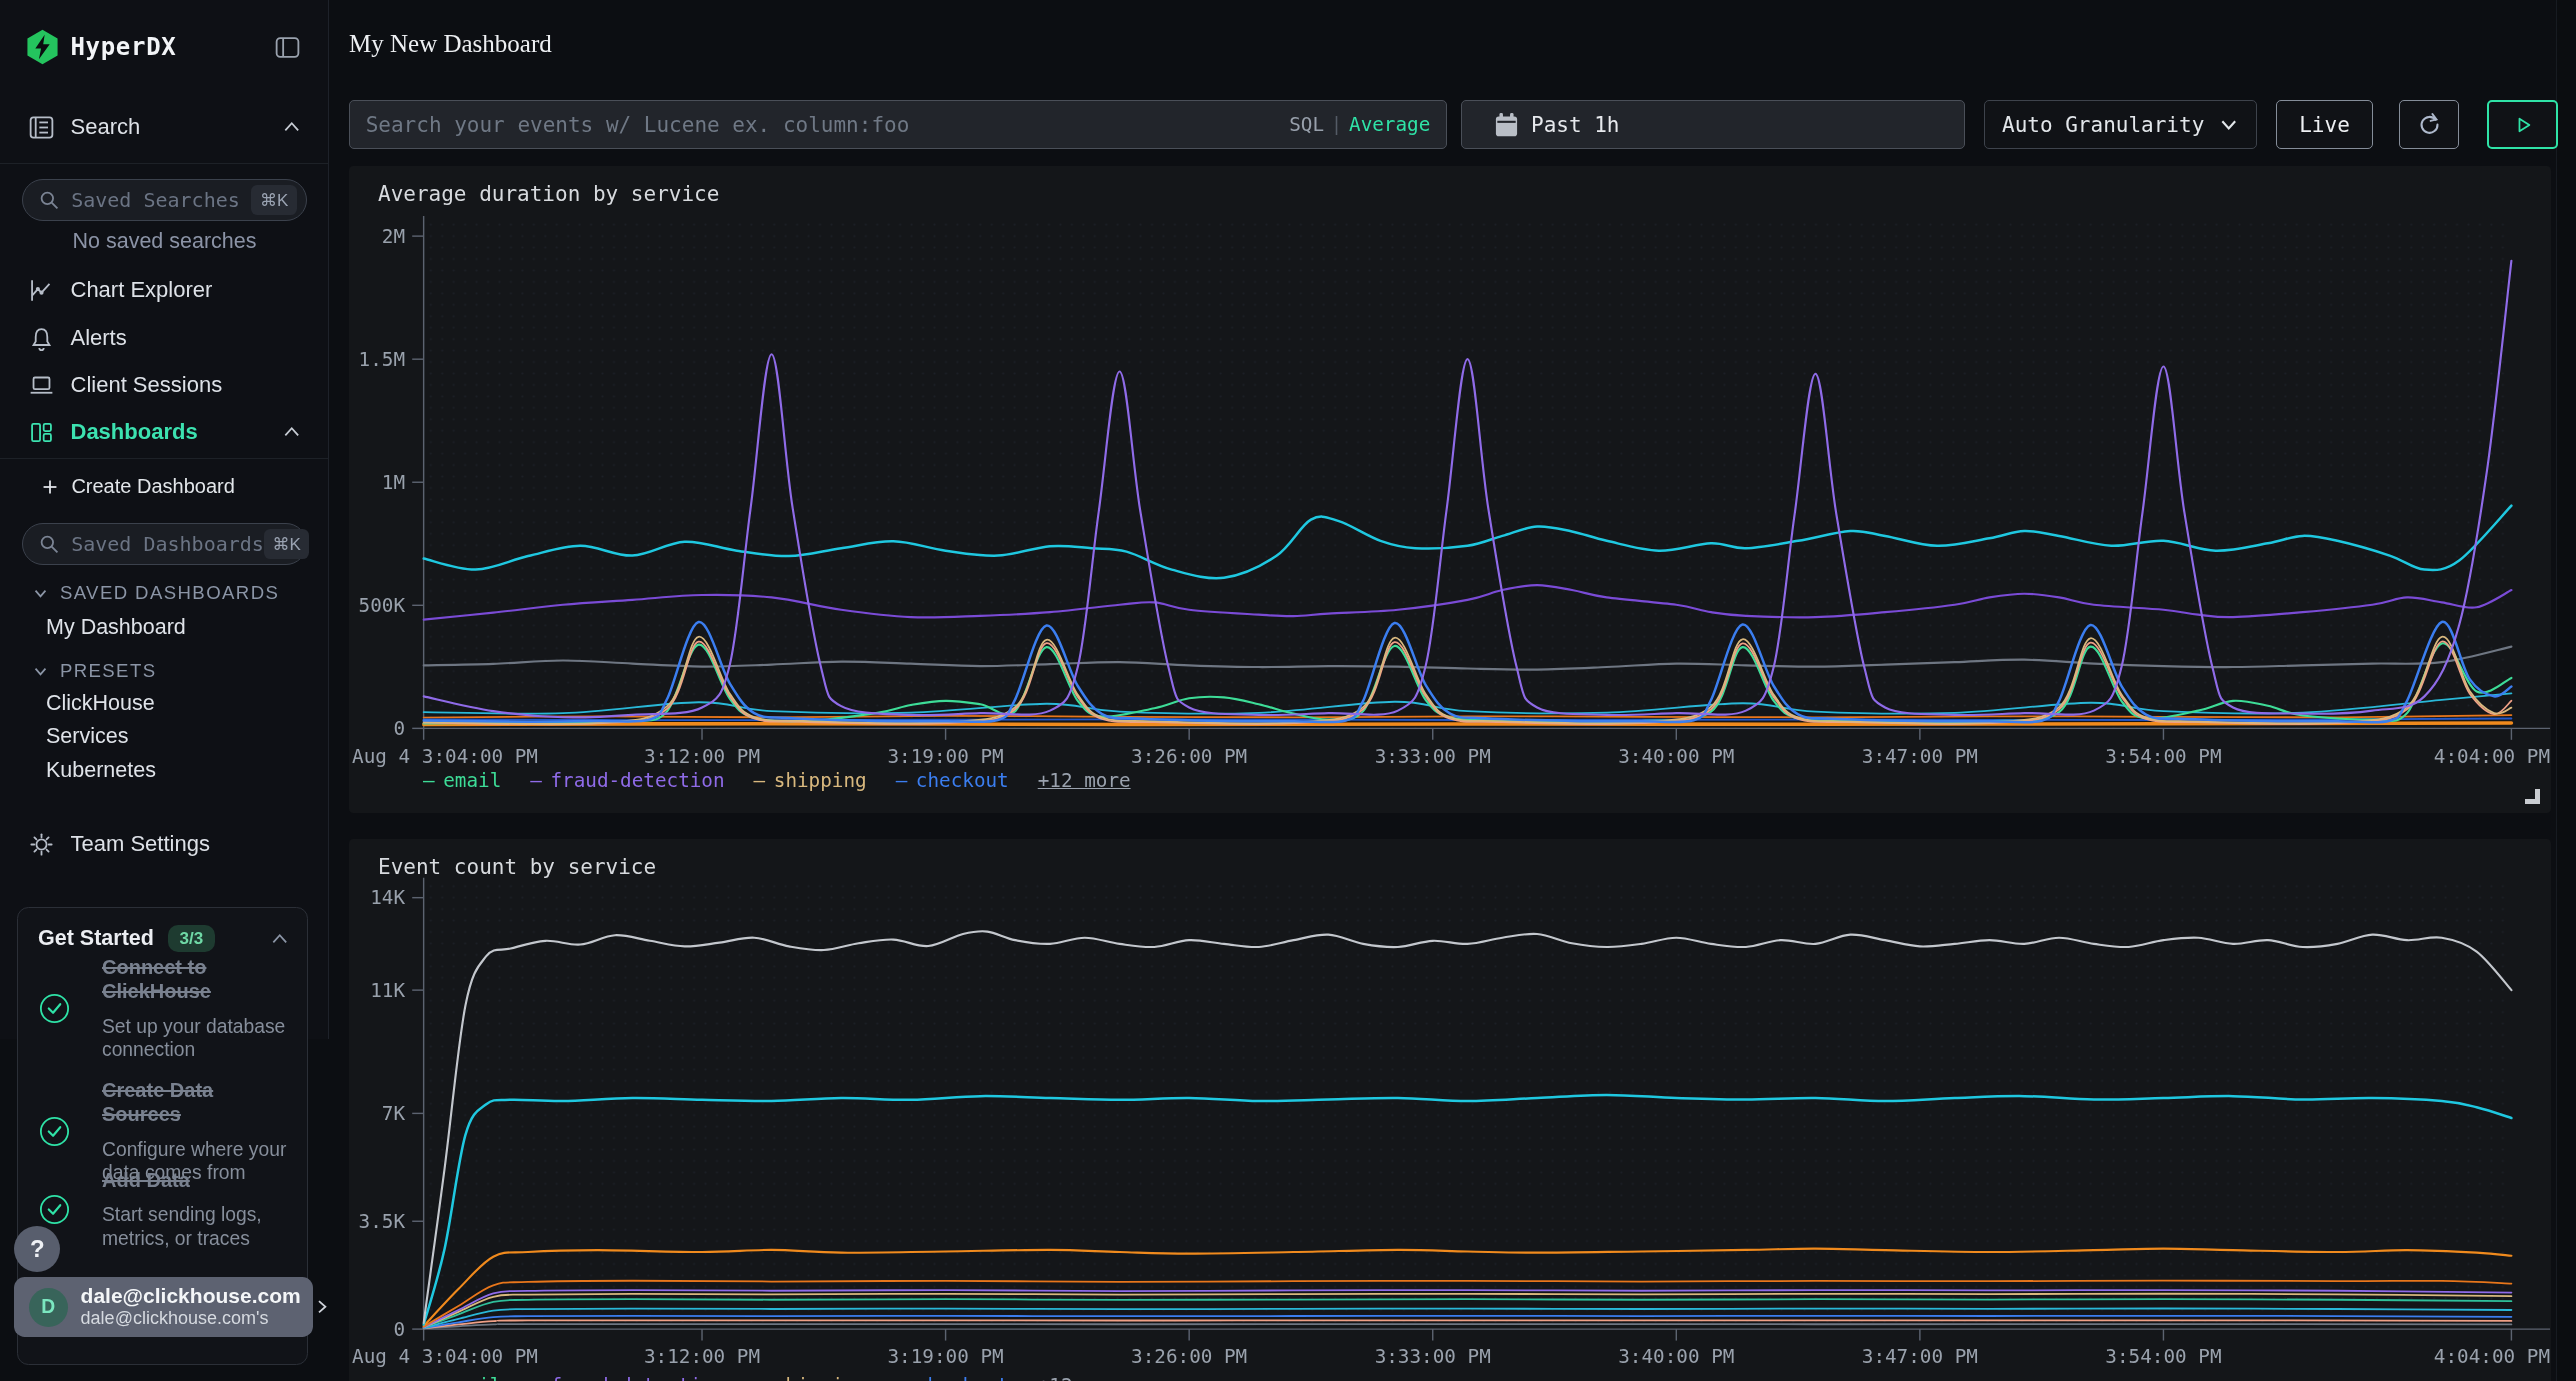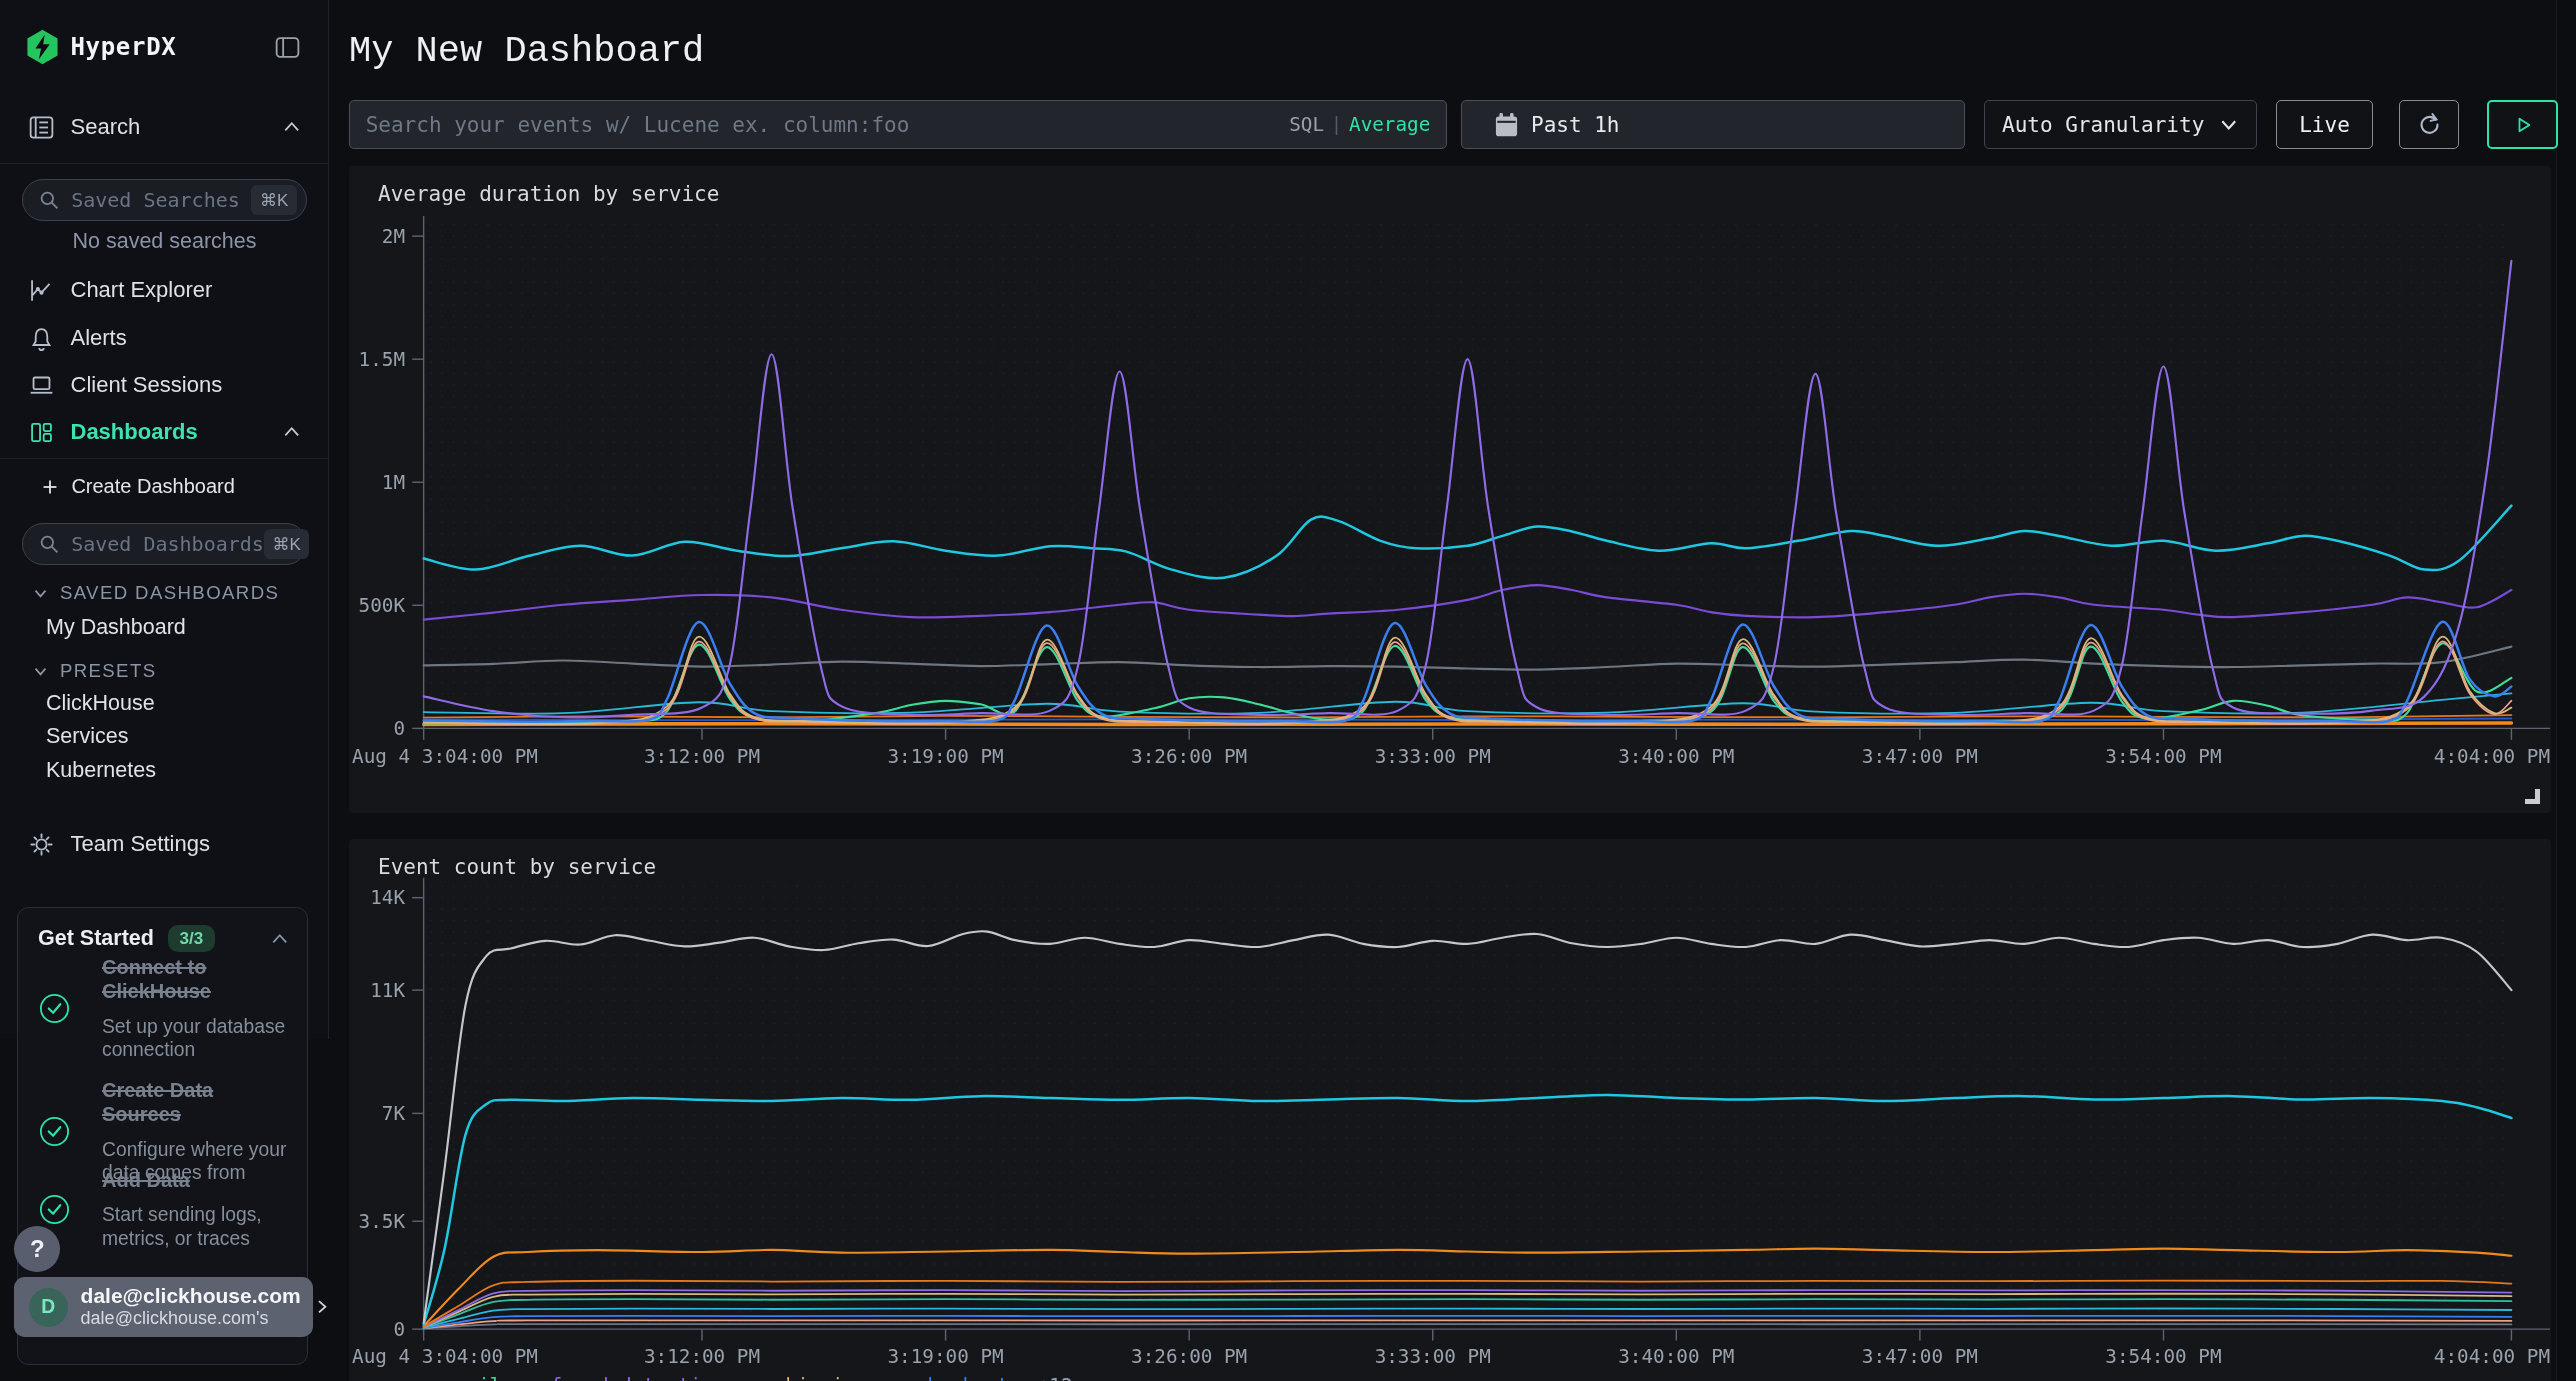--- a/index.html
+++ b/index.html
@@ -39,21 +39,21 @@
   .gs-item-desc{font-size:19.3px;color:#868e9b;line-height:1.22;margin-top:11px}
 
   .help-bubble{position:absolute;left:14.3px;top:1226px;width:46px;height:46px;border-radius:50%;background:#585e6d;color:#eef0f4;font-size:24px;font-weight:bold;display:flex;align-items:center;justify-content:center;z-index:7;border:none;cursor:pointer}
   .user-chip{position:absolute;left:14.3px;top:1277px;width:299px;height:60px;background:#5d6271;border-radius:10.7px;display:flex;align-items:center;padding:0 14.3px;gap:13px;z-index:6;cursor:pointer}
   .avatar{width:39px;height:39px;border-radius:50%;background:#38645a;color:#7be7c0;font-weight:bold;font-size:19.3px;display:flex;align-items:center;justify-content:center;flex:none}
   .chip-name{font-size:21px;font-weight:bold;color:#f4f6f8;line-height:1.15}
   .chip-sub{font-size:18px;color:#d6dae0;line-height:1.2}
   .chip-chev{margin-left:auto}
 
   
-  .page-title{position:absolute;left:349px;top:30px;font-family:Liberation Mono, monospace;font-size:37px;font-weight:500;color:#edeff2}
+  .page-title{position:absolute;left:349px;top:30px;font-family:Liberation Serif, serif;font-size:25px;font-weight:500;color:#edeff2}
   .ctl{position:absolute;top:100px;height:49px;border-radius:5px;display:flex;align-items:center}
   .search-box{left:349px;width:1098px;background:#22252b;border:1.4px solid #4a4f58;padding:0 15.7px;cursor:text}
   .search-ph{font-family:"DejaVu Sans Mono",monospace;font-size:21px;color:#6f7885;flex:1;white-space:nowrap;overflow:hidden}
   .lang-sql{font-family:"DejaVu Sans Mono",monospace;font-size:19.3px;color:#98a0ac;cursor:pointer}
   .lang-pipe{font-size:19.3px;color:#545b66;margin:0 10px}
   .lang-lucene{font-family:"DejaVu Sans Mono",monospace;font-size:19.3px;color:#2fe3a7;cursor:pointer}
   .time-range{left:1461px;width:504px;background:#22252b;border:1.4px solid #4a4f58;padding:0 33px;gap:13px;cursor:pointer}
   .time-label{font-family:"DejaVu Sans Mono",monospace;font-size:21px;color:#e7e9ed}
   .gran{left:1984px;width:273px;background:#101216;border:1.4px solid #3e434c;padding:16px 17px;cursor:pointer}
   .gran-label{font-family:"DejaVu Sans Mono",monospace;font-size:21px;color:#e2e6ea}
@@ -424,20 +424,27 @@
           <path d="M104 697.936C120.2 697.6 168.8 697.0 201.3 695.9C233.7 694.7 266.1 691.1 298.5 691.1C331.0 691.0 363.4 694.1 395.8 695.5C428.2 697.0 460.6 699.4 493.1 699.7C525.5 699.9 557.9 698.1 590.3 696.9C622.8 695.8 655.2 693.0 687.6 692.8C720.0 692.5 752.4 694.5 784.9 695.5C817.3 696.6 849.7 698.9 882.1 699.0C914.6 699.1 947.0 697.1 979.4 696.2C1011.8 695.3 1044.2 693.2 1076.7 693.5C1109.1 693.8 1141.5 696.8 1173.9 697.9C1206.4 699.1 1238.8 700.2 1271.2 700.3C1303.6 700.5 1336.0 699.1 1368.5 699.0C1400.9 698.9 1433.3 699.1 1465.7 699.7C1498.2 700.2 1530.6 701.7 1563.0 702.4C1595.4 703.1 1627.8 704.1 1660.3 703.8C1692.7 703.4 1725.1 701.7 1757.5 700.3C1790.0 699.0 1822.4 695.9 1854.8 695.5C1887.2 695.1 1919.6 697.2 1952.1 697.9C1984.5 698.6 2016.9 699.8 2049.3 699.7C2081.8 699.5 2114.2 697.9 2146.6 696.9C2179.0 695.9 2211.4 694.6 2243.9 693.5C2276.3 692.3 2308.7 689.7 2341.1 690.0C2373.6 690.4 2406.0 694.0 2438.4 695.5C2470.8 697.0 2503.2 698.2 2535.7 699.0C2568.1 699.8 2600.5 700.5 2632.9 700.3C2665.4 700.2 2697.8 698.7 2730.2 697.9C2762.6 697.1 2795.0 696.3 2827.5 695.5C2859.9 694.8 2892.3 697.4 2924.7 693.5C2957.2 689.5 3005.8 675.4 3022.0 671.8" fill="none" stroke="#6e7682" stroke-width="3" stroke-linejoin="round" stroke-linecap="round"></path>
           <path d="M104 779.12C136.4 778.8 249.9 777.6 298.5 777.1C347.2 776.5 371.5 778.2 395.8 775.7C420.1 773.2 429.0 779.7 444.4 761.9C459.8 744.1 473.6 671.9 488.2 669.0C502.8 666.2 519.0 727.6 532.0 744.7C544.9 761.8 548.2 766.4 566.0 771.6C583.8 776.7 610.6 776.8 639.0 775.7C667.3 774.5 711.9 768.4 736.2 764.7C760.6 760.9 768.7 756.2 784.9 753.3C801.1 750.5 817.3 747.6 833.5 747.5C849.7 747.3 865.9 749.9 882.1 752.3C898.3 754.7 915.4 775.2 930.8 761.9C946.2 748.6 959.9 674.9 974.5 672.5C989.1 670.1 1005.3 731.3 1018.3 747.5C1031.3 763.6 1034.5 767.8 1052.3 769.5C1070.2 771.2 1105.0 762.0 1125.3 757.8C1145.6 753.5 1157.7 746.6 1173.9 744.0C1190.1 741.5 1206.4 741.3 1222.6 742.7C1238.8 744.0 1255.0 748.5 1271.2 752.3C1287.4 756.1 1303.6 761.8 1319.8 765.4C1336.0 768.9 1352.3 774.2 1368.5 773.6C1384.7 773.0 1401.7 779.1 1417.1 761.9C1432.5 744.8 1446.3 673.3 1460.9 670.8C1475.5 668.2 1491.7 729.8 1504.6 746.4C1517.6 763.1 1520.9 766.1 1538.7 770.9C1556.5 775.6 1583.3 774.1 1611.6 775.0C1640.0 775.9 1676.5 776.3 1708.9 776.4C1741.3 776.5 1773.7 778.0 1806.2 775.7C1838.6 773.4 1879.9 779.8 1903.4 762.6C1926.9 745.4 1932.6 675.0 1947.2 672.5C1961.8 670.0 1978.0 730.8 1991.0 747.5C2003.9 764.1 2007.2 767.5 2025.0 772.2C2042.8 776.9 2069.6 774.9 2098.0 775.7C2126.3 776.4 2162.8 776.7 2195.2 776.7C2227.7 776.8 2260.1 778.3 2292.5 776.0C2324.9 773.8 2366.3 780.7 2389.8 763.3C2413.3 745.9 2418.9 674.3 2433.5 671.8C2448.1 669.3 2464.3 731.4 2477.3 748.2C2490.3 764.9 2493.5 770.1 2511.3 772.2C2529.2 774.4 2564.0 765.4 2584.3 761.2C2604.6 757.1 2616.7 748.6 2632.9 747.5C2649.1 746.3 2665.4 750.9 2681.6 754.4C2697.8 757.8 2705.9 764.9 2730.2 768.1C2754.5 771.3 2803.2 774.2 2827.5 773.6C2851.8 773.0 2859.9 782.4 2876.1 764.7C2892.3 747.0 2908.5 672.4 2924.7 667.3C2940.9 662.3 2957.2 726.4 2973.4 734.4C2989.6 742.4 3013.9 718.6 3022.0 715.5" fill="none" stroke="#3ddc97" stroke-width="3" stroke-linejoin="round" stroke-linecap="round"></path>
           <path d="M104 778.088C144.5 778.3 290.4 782.4 347.2 779.1C403.9 775.9 420.9 777.5 444.4 758.5C467.9 739.4 473.6 667.8 488.2 664.9C502.8 662.0 519.0 723.4 532.0 741.3C544.9 759.2 548.2 766.3 566.0 772.2C583.8 778.2 594.4 776.0 639.0 777.1C683.5 778.1 784.9 781.8 833.5 778.8C882.1 775.8 907.3 777.8 930.8 759.2C954.3 740.5 959.9 669.8 974.5 667.0C989.1 664.1 1005.3 724.3 1018.3 742.0C1031.3 759.6 1034.5 767.0 1052.3 772.9C1070.2 778.8 1080.7 776.4 1125.3 777.4C1169.9 778.4 1271.2 781.8 1319.8 778.8C1368.5 775.7 1393.6 778.0 1417.1 759.2C1440.6 740.3 1446.3 668.5 1460.9 665.6C1475.5 662.7 1491.7 723.8 1504.6 741.6C1517.6 759.5 1520.9 766.6 1538.7 772.6C1556.5 778.5 1567.1 776.4 1611.6 777.4C1656.2 778.4 1757.5 781.8 1806.2 778.8C1854.8 775.7 1879.9 777.7 1903.4 759.2C1926.9 740.6 1932.6 670.1 1947.2 667.3C1961.8 664.5 1978.0 724.7 1991.0 742.3C2003.9 759.9 2007.2 767.1 2025.0 772.9C2042.8 778.8 2053.4 776.4 2098.0 777.4C2142.5 778.4 2243.9 781.8 2292.5 778.8C2341.1 775.7 2366.3 777.9 2389.8 759.2C2413.3 740.4 2418.9 669.2 2433.5 666.3C2448.1 663.4 2464.3 724.2 2477.3 742.0C2490.3 759.7 2493.5 767.0 2511.3 772.9C2529.2 778.8 2539.7 776.4 2584.3 777.4C2628.9 778.4 2730.2 781.8 2778.8 778.8C2827.5 775.7 2851.8 778.2 2876.1 759.2C2900.4 740.1 2910.1 668.2 2924.7 664.6C2939.3 660.9 2951.5 720.2 2963.6 737.2C2975.8 754.1 2988.0 764.3 2997.7 766.0C3007.4 767.8 3017.9 750.6 3022.0 747.5" fill="none" stroke="#ef9f86" stroke-width="2.5" stroke-linejoin="round" stroke-linecap="round"></path>
           <path d="M104 777.056C144.5 777.3 290.4 782.1 347.2 778.4C403.9 774.8 420.9 775.1 444.4 755.0C467.9 735.0 473.6 660.9 488.2 658.0C502.8 655.2 519.0 719.1 532.0 737.8C544.9 756.5 548.2 763.9 566.0 770.2C583.8 776.5 594.4 774.5 639.0 775.7C683.5 776.9 784.9 780.6 833.5 777.4C882.1 774.2 907.3 775.6 930.8 756.4C954.3 737.2 959.9 665.0 974.5 662.2C989.1 659.3 1005.3 721.1 1018.3 739.2C1031.3 757.3 1034.5 764.7 1052.3 770.9C1070.2 777.0 1080.7 774.9 1125.3 776.0C1169.9 777.2 1271.2 781.0 1319.8 777.7C1368.5 774.5 1393.6 776.1 1417.1 756.4C1440.6 736.7 1446.3 662.4 1460.9 659.4C1475.5 656.4 1491.7 720.0 1504.6 738.5C1517.6 757.0 1520.9 764.3 1538.7 770.5C1556.5 776.8 1567.1 774.9 1611.6 776.0C1656.2 777.2 1757.5 780.8 1806.2 777.4C1854.8 774.0 1879.9 775.0 1903.4 755.7C1926.9 736.4 1932.6 664.2 1947.2 661.5C1961.8 658.7 1978.0 721.0 1991.0 739.2C2003.9 757.4 2007.2 764.7 2025.0 770.9C2042.8 777.1 2053.4 775.2 2098.0 776.4C2142.5 777.5 2243.9 781.1 2292.5 777.7C2341.1 774.4 2366.3 776.0 2389.8 756.4C2413.3 736.8 2418.9 663.0 2433.5 660.1C2448.1 657.2 2464.3 720.4 2477.3 738.9C2490.3 757.3 2493.5 764.6 2511.3 770.9C2529.2 777.1 2539.7 775.2 2584.3 776.4C2628.9 777.5 2730.2 781.1 2778.8 777.7C2827.5 774.4 2851.8 776.4 2876.1 756.4C2900.4 736.5 2910.1 661.8 2924.7 658.0C2939.3 654.2 2951.5 715.9 2963.6 733.7C2975.8 751.5 2988.0 760.8 2997.7 764.7C3007.4 768.6 3017.9 758.4 3022.0 757.1" fill="none" stroke="#d8b87e" stroke-width="2.5" stroke-linejoin="round" stroke-linecap="round"></path>
           <path d="M104 774.992C128.3 775.3 209.4 776.6 249.9 776.7C290.4 776.8 318.8 776.2 347.2 775.7C375.5 775.2 403.9 778.8 420.1 773.6C436.3 768.5 433.1 767.4 444.4 744.7C455.8 722.0 473.6 640.9 488.2 637.4C502.8 633.8 519.0 702.2 532.0 723.4C544.9 744.6 552.2 756.6 566.0 764.7C579.8 772.7 586.3 769.7 614.6 771.6C643.0 773.4 699.8 774.9 736.2 775.7C772.7 776.4 805.1 776.3 833.5 776.0C861.9 775.8 890.2 779.4 906.5 774.3C922.7 769.2 919.4 767.4 930.8 745.4C942.1 723.4 959.9 645.3 974.5 642.2C989.1 639.1 1005.3 706.2 1018.3 726.8C1031.3 747.5 1038.6 758.5 1052.3 766.0C1066.1 773.6 1072.6 770.6 1101.0 772.2C1129.4 773.8 1186.1 775.0 1222.6 775.7C1259.0 776.3 1291.5 776.1 1319.8 776.0C1348.2 775.9 1376.6 779.8 1392.8 775.0C1409.0 770.2 1405.8 770.2 1417.1 747.5C1428.4 724.8 1446.3 642.4 1460.9 638.8C1475.5 635.1 1491.7 704.4 1504.6 725.5C1517.6 746.6 1524.9 757.6 1538.7 765.4C1552.5 773.1 1558.9 770.2 1587.3 771.9C1615.7 773.6 1672.4 775.0 1708.9 775.7C1745.4 776.4 1777.8 776.2 1806.2 776.0C1834.5 775.9 1862.9 779.6 1879.1 774.6C1895.3 769.7 1892.1 768.4 1903.4 746.1C1914.8 723.8 1932.6 644.0 1947.2 640.8C1961.8 637.6 1978.0 705.9 1991.0 726.8C2003.9 747.8 2011.2 758.8 2025.0 766.4C2038.8 774.0 2045.3 771.0 2073.7 772.6C2102.0 774.1 2158.8 775.1 2195.2 775.7C2231.7 776.3 2264.1 776.1 2292.5 776.0C2320.9 776.0 2349.2 780.1 2365.5 775.3C2381.7 770.6 2378.4 769.8 2389.8 747.5C2401.1 725.2 2418.9 644.9 2433.5 641.5C2448.1 638.1 2464.3 706.3 2477.3 727.2C2490.3 748.0 2497.6 759.2 2511.3 766.7C2525.1 774.3 2531.6 771.1 2560.0 772.6C2588.4 774.1 2645.1 775.1 2681.6 775.7C2718.0 776.3 2750.5 776.1 2778.8 776.0C2807.2 776.0 2835.6 780.1 2851.8 775.3C2868.0 770.6 2863.9 770.5 2876.1 747.5C2888.3 724.5 2910.1 642.4 2924.7 637.4C2939.3 632.3 2951.5 699.9 2963.6 717.2C2975.8 734.5 2988.0 739.6 2997.7 741.3C3007.4 743.0 3017.9 729.8 3022.0 727.5" fill="none" stroke="#3b7ef0" stroke-width="3.5" stroke-linejoin="round" stroke-linecap="round"></path>
           <path d="M104 633.952C120.2 632.3 168.8 627.8 201.3 624.3C233.7 620.9 266.1 616.3 298.5 613.3C331.0 610.3 363.4 608.7 395.8 606.4C428.2 604.1 460.6 600.1 493.1 599.6C525.5 599.0 557.9 599.6 590.3 603.0C622.8 606.4 655.2 615.6 687.6 620.2C720.0 624.8 752.4 629.1 784.9 630.5C817.3 631.9 849.7 629.9 882.1 628.8C914.6 627.6 947.0 626.2 979.4 623.6C1011.8 621.1 1052.3 615.6 1076.7 613.3C1101.0 611.0 1109.1 608.7 1125.3 609.9C1141.5 611.0 1149.6 617.3 1173.9 620.2C1198.2 623.1 1246.9 625.6 1271.2 627.1C1295.5 628.6 1303.6 629.4 1319.8 629.1C1336.0 628.9 1344.2 627.2 1368.5 625.7C1392.8 624.2 1433.3 623.4 1465.7 620.2C1498.2 617.0 1538.7 611.0 1563.0 606.4C1587.3 601.8 1595.4 596.1 1611.6 592.7C1627.8 589.2 1644.1 585.8 1660.3 585.8C1676.5 585.8 1692.7 589.8 1708.9 592.7C1725.1 595.5 1733.2 599.6 1757.5 603.0C1781.8 606.4 1830.5 609.9 1854.8 613.3C1879.1 616.8 1887.2 621.1 1903.4 623.6C1919.6 626.2 1927.8 627.6 1952.1 628.8C1976.4 629.9 2016.9 631.4 2049.3 630.5C2081.8 629.7 2114.2 626.5 2146.6 623.6C2179.0 620.8 2219.5 616.8 2243.9 613.3C2268.2 609.9 2276.3 605.6 2292.5 603.0C2308.7 600.4 2324.9 597.8 2341.1 597.8C2357.3 597.8 2373.6 600.4 2389.8 603.0C2406.0 605.6 2414.1 610.4 2438.4 613.3C2462.7 616.2 2511.4 617.9 2535.7 620.2C2560.0 622.5 2568.1 625.4 2584.3 627.1C2600.5 628.8 2608.6 631.1 2632.9 630.5C2657.3 629.9 2697.8 626.5 2730.2 623.6C2762.6 620.8 2803.2 616.8 2827.5 613.3C2851.8 609.9 2859.9 603.6 2876.1 603.0C2892.3 602.4 2908.5 607.6 2924.7 609.9C2940.9 612.2 2957.2 619.6 2973.4 616.8C2989.6 613.9 3013.9 596.7 3022.0 592.7" fill="none" stroke="#7a4bd6" stroke-width="3" stroke-linejoin="round" stroke-linecap="round"></path>
           <path d="M104 548.64C116.2 551.2 152.6 564.7 176.9 564.1C201.3 563.5 225.6 550.8 249.9 545.2C274.2 539.6 298.5 530.9 322.9 530.8C347.2 530.6 371.5 545.4 395.8 544.5C420.1 543.6 444.4 526.4 468.8 525.2C493.1 524.1 517.4 534.3 541.7 537.6C566.0 541.0 590.3 545.8 614.6 545.2C639.0 544.6 663.3 537.6 687.6 534.2C711.9 530.8 736.2 524.0 760.6 524.6C784.9 525.1 809.2 534.3 833.5 537.6C857.8 541.0 882.1 545.5 906.5 544.5C930.8 543.5 957.5 533.2 979.4 531.4C1001.3 529.7 1019.9 532.9 1037.8 534.2C1055.6 535.5 1067.8 534.0 1086.4 539.0C1105.0 544.0 1126.9 558.0 1149.6 564.1C1172.3 570.2 1198.3 578.6 1222.6 575.5C1246.9 572.3 1275.3 558.7 1295.5 545.2C1315.8 531.7 1329.6 502.4 1344.1 494.3C1358.7 486.1 1366.8 491.4 1383.1 496.4C1399.3 501.3 1423.6 517.6 1441.4 523.9C1459.2 530.2 1469.8 533.0 1490.0 534.2C1510.3 535.3 1542.7 533.6 1563.0 530.8C1583.3 527.9 1595.4 521.5 1611.6 517.0C1627.8 512.5 1644.1 505.0 1660.3 503.9C1676.5 502.9 1692.7 507.5 1708.9 510.8C1725.1 514.1 1737.3 519.4 1757.5 523.9C1777.8 528.3 1806.2 537.1 1830.5 537.6C1854.8 538.2 1883.2 527.9 1903.4 527.3C1923.7 526.7 1931.8 534.8 1952.1 534.2C1972.3 533.6 2000.7 527.9 2025.0 523.9C2049.3 519.9 2077.7 511.3 2098.0 510.1C2118.2 509.0 2126.3 513.6 2146.6 517.0C2166.9 520.4 2195.2 530.2 2219.5 530.8C2243.9 531.3 2272.2 523.9 2292.5 520.4C2312.8 517.0 2324.9 510.7 2341.1 510.1C2357.3 509.5 2369.5 513.6 2389.8 517.0C2410.0 520.4 2438.4 529.6 2462.7 530.8C2487.0 531.9 2511.4 522.7 2535.7 523.9C2560.0 525.0 2584.3 537.1 2608.6 537.6C2632.9 538.2 2661.3 530.8 2681.6 527.3C2701.8 523.9 2714.0 517.6 2730.2 517.0C2746.4 516.4 2758.6 519.3 2778.8 523.9C2799.1 528.5 2831.5 537.8 2851.8 544.5C2872.0 551.2 2884.2 563.0 2900.4 564.1C2916.6 565.3 2928.8 566.3 2949.0 551.4C2969.3 536.5 3009.8 487.5 3022.0 474.7" fill="none" stroke="#1fc8e0" stroke-width="3.5" stroke-linejoin="round" stroke-linecap="round"></path>
           <path d="M104 741.28C120.2 744.7 168.8 757.0 201.3 761.9C233.7 766.8 266.1 769.7 298.5 770.5C331.0 771.4 363.4 769.4 395.8 767.1C428.2 764.8 470.4 768.5 493.1 756.8C515.8 745.0 520.6 743.3 532.0 696.6C543.3 649.8 551.4 548.6 561.2 476.4C570.9 404.2 580.6 263.1 590.3 263.1C600.1 263.1 608.2 404.2 619.5 476.4C630.9 548.6 647.1 650.1 658.4 696.6C669.8 743.0 666.5 743.3 687.6 755.0C708.7 766.8 752.4 765.5 784.9 767.1C817.3 768.7 849.7 765.6 882.1 764.7C914.6 763.7 956.7 772.0 979.4 761.2C1002.1 750.5 1007.0 746.3 1018.3 700.0C1029.7 653.7 1037.8 552.1 1047.5 483.3C1057.2 414.5 1066.9 287.2 1076.7 287.2C1086.4 287.2 1094.5 414.5 1105.8 483.3C1117.2 552.1 1133.4 654.4 1144.8 700.0C1156.1 745.6 1152.9 745.6 1173.9 756.8C1195.0 767.9 1238.8 765.8 1271.2 767.1C1303.6 768.4 1336.0 765.6 1368.5 764.7C1400.9 763.7 1443.0 772.3 1465.7 761.2C1488.4 750.2 1493.3 745.2 1504.6 698.3C1516.0 651.4 1524.1 551.2 1533.8 479.8C1543.5 408.5 1553.3 270.0 1563.0 270.0C1572.7 270.0 1580.8 408.5 1592.2 479.8C1603.5 551.2 1619.7 652.1 1631.1 698.3C1642.4 744.4 1639.2 745.3 1660.3 756.8C1681.3 768.2 1725.1 765.8 1757.5 767.1C1790.0 768.4 1822.4 765.6 1854.8 764.7C1887.2 763.7 1929.4 772.0 1952.1 761.2C1974.8 750.5 1979.6 745.8 1991.0 700.0C2002.3 654.2 2010.4 554.9 2020.2 486.7C2029.9 418.5 2039.6 290.6 2049.3 290.6C2059.1 290.6 2067.2 418.5 2078.5 486.7C2089.9 554.9 2106.1 655.0 2117.4 700.0C2128.8 745.0 2125.5 745.6 2146.6 756.8C2167.7 767.9 2211.4 765.8 2243.9 767.1C2276.3 768.4 2308.7 765.6 2341.1 764.7C2373.6 763.7 2415.7 772.1 2438.4 761.2C2461.1 750.3 2466.0 745.6 2477.3 699.3C2488.7 653.0 2496.8 553.1 2506.5 483.3C2516.2 413.4 2525.9 280.3 2535.7 280.3C2545.4 280.3 2553.5 413.4 2564.8 483.3C2576.2 553.1 2592.4 653.7 2603.8 699.3C2615.1 744.9 2611.9 745.8 2632.9 756.8C2654.0 767.8 2697.8 764.6 2730.2 765.4C2762.6 766.1 2799.1 765.2 2827.5 761.2C2855.8 757.2 2880.2 761.2 2900.4 741.3C2920.7 721.3 2934.5 694.3 2949.0 641.5C2963.6 588.8 2975.8 509.7 2988.0 424.8C3000.1 339.9 3016.3 181.1 3022.0 132.4" fill="none" stroke="#8f6be8" stroke-width="3" stroke-linejoin="round" stroke-linecap="round"></path>
         </g>
       </svg>
+    <div class="legend" id="legend-0">
+        <span class="lg-item" style="color: rgb(61, 220, 151);"><span class="lg-dash">—</span>email</span>
+        <span class="lg-item" style="color: rgb(143, 107, 232);"><span class="lg-dash">—</span>fraud-detection</span>
+        <span class="lg-item" style="color: rgb(216, 184, 126);"><span class="lg-dash">—</span>shipping</span>
+        <span class="lg-item" style="color: rgb(59, 126, 240);"><span class="lg-dash">—</span>checkout</span>
+        <span class="lg-more">+12 more</span>
+      </div>
     <div class="resize-handle"></div>
   </section>
 
   <section class="panel" id="panel-1">
     <div class="panel-title">Event count by service</div>
     <svg class="chart-svg" id="chart-svg-1" width="2202" height="601" viewBox="0 0 3077 840">
         <defs>
           <pattern id="dots1" width="16" height="16" patternUnits="userSpaceOnUse">
             <circle cx="2" cy="2" r="1.4" fill="#1c2027"></circle>
           </pattern>

